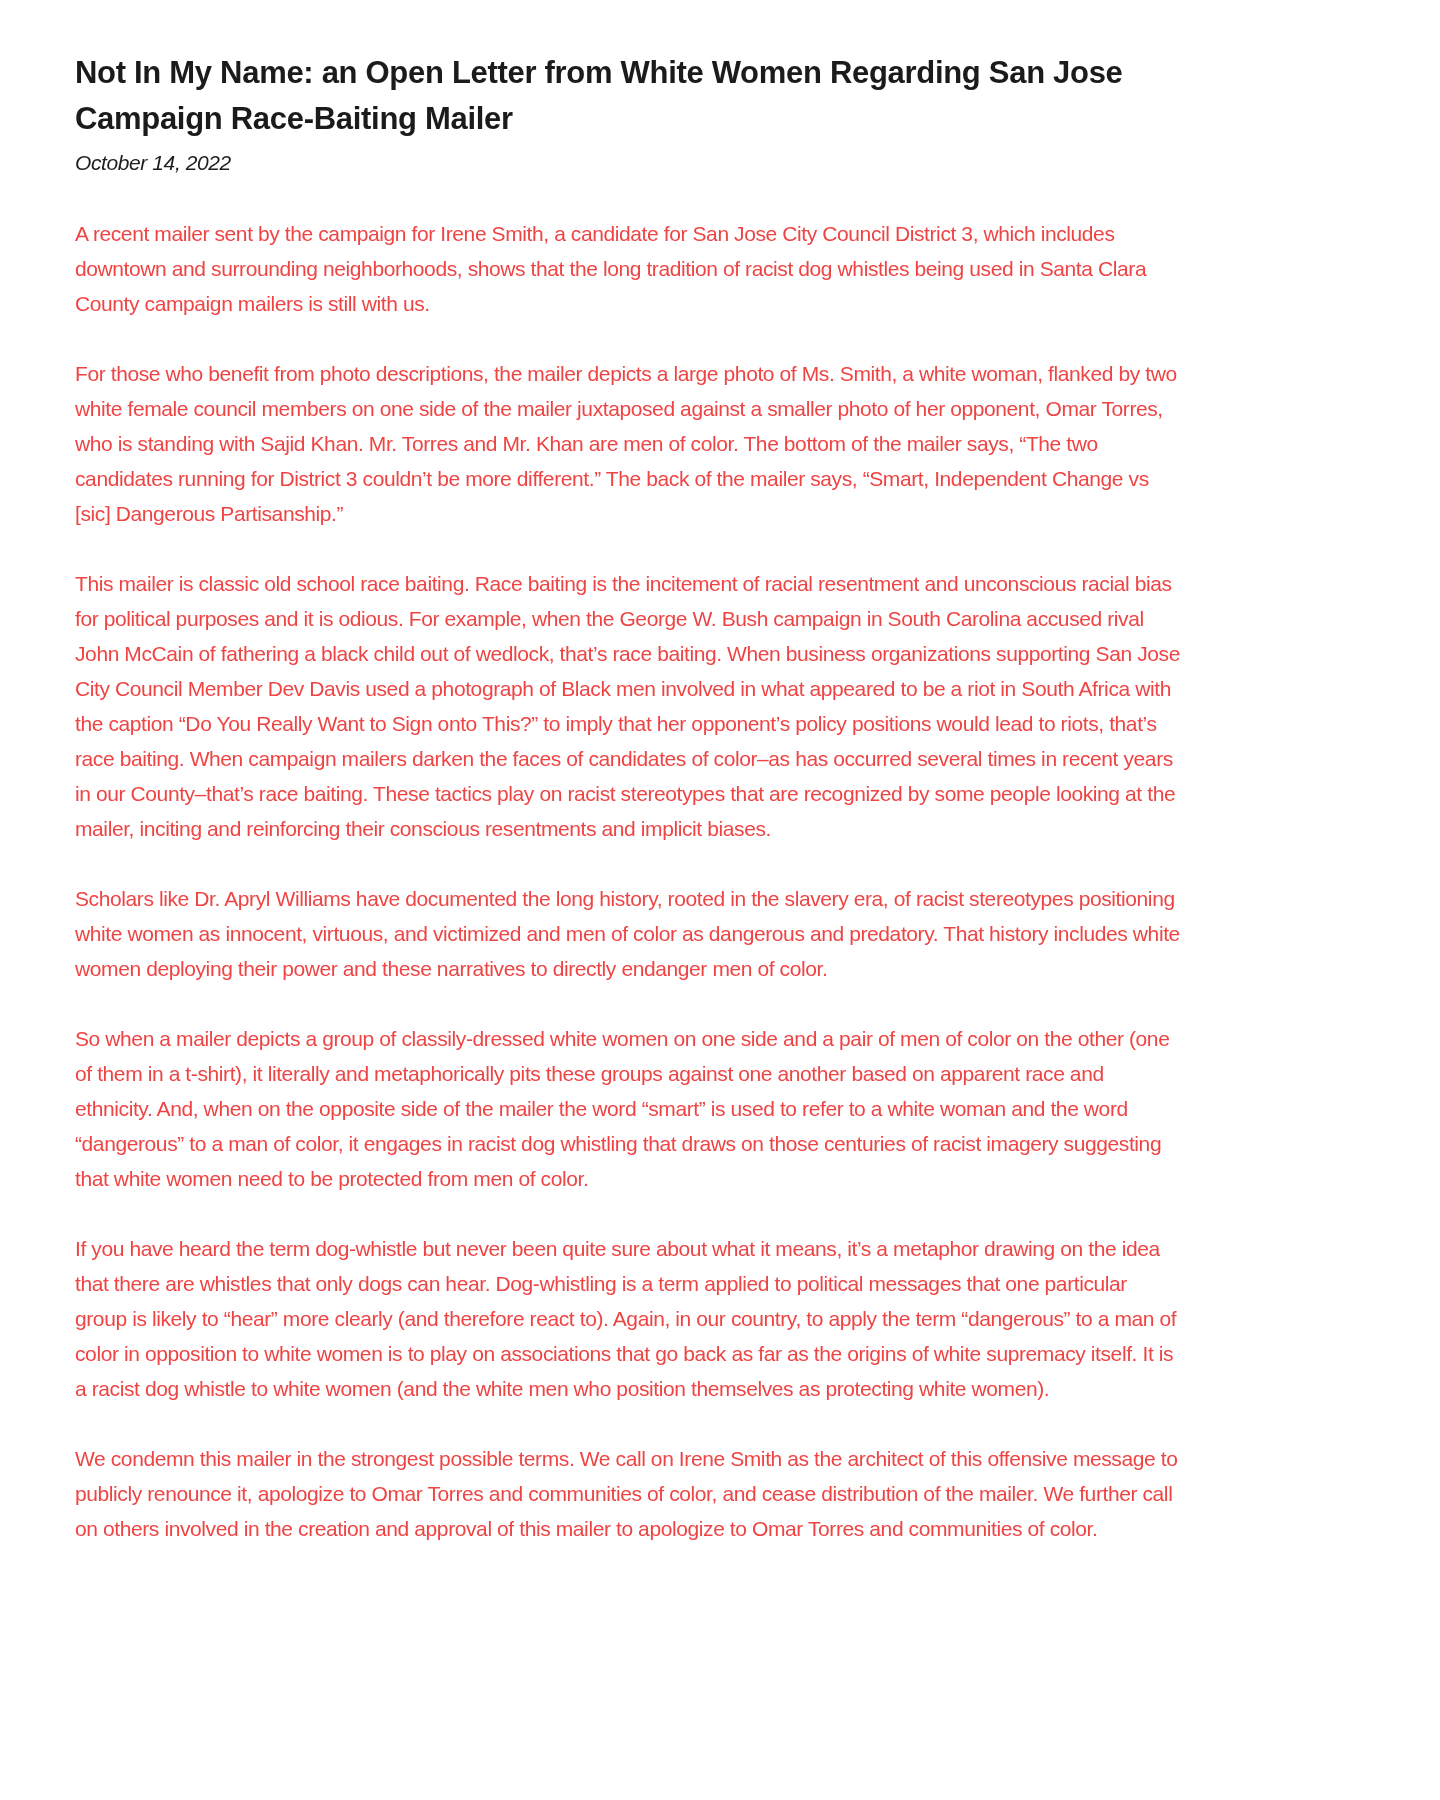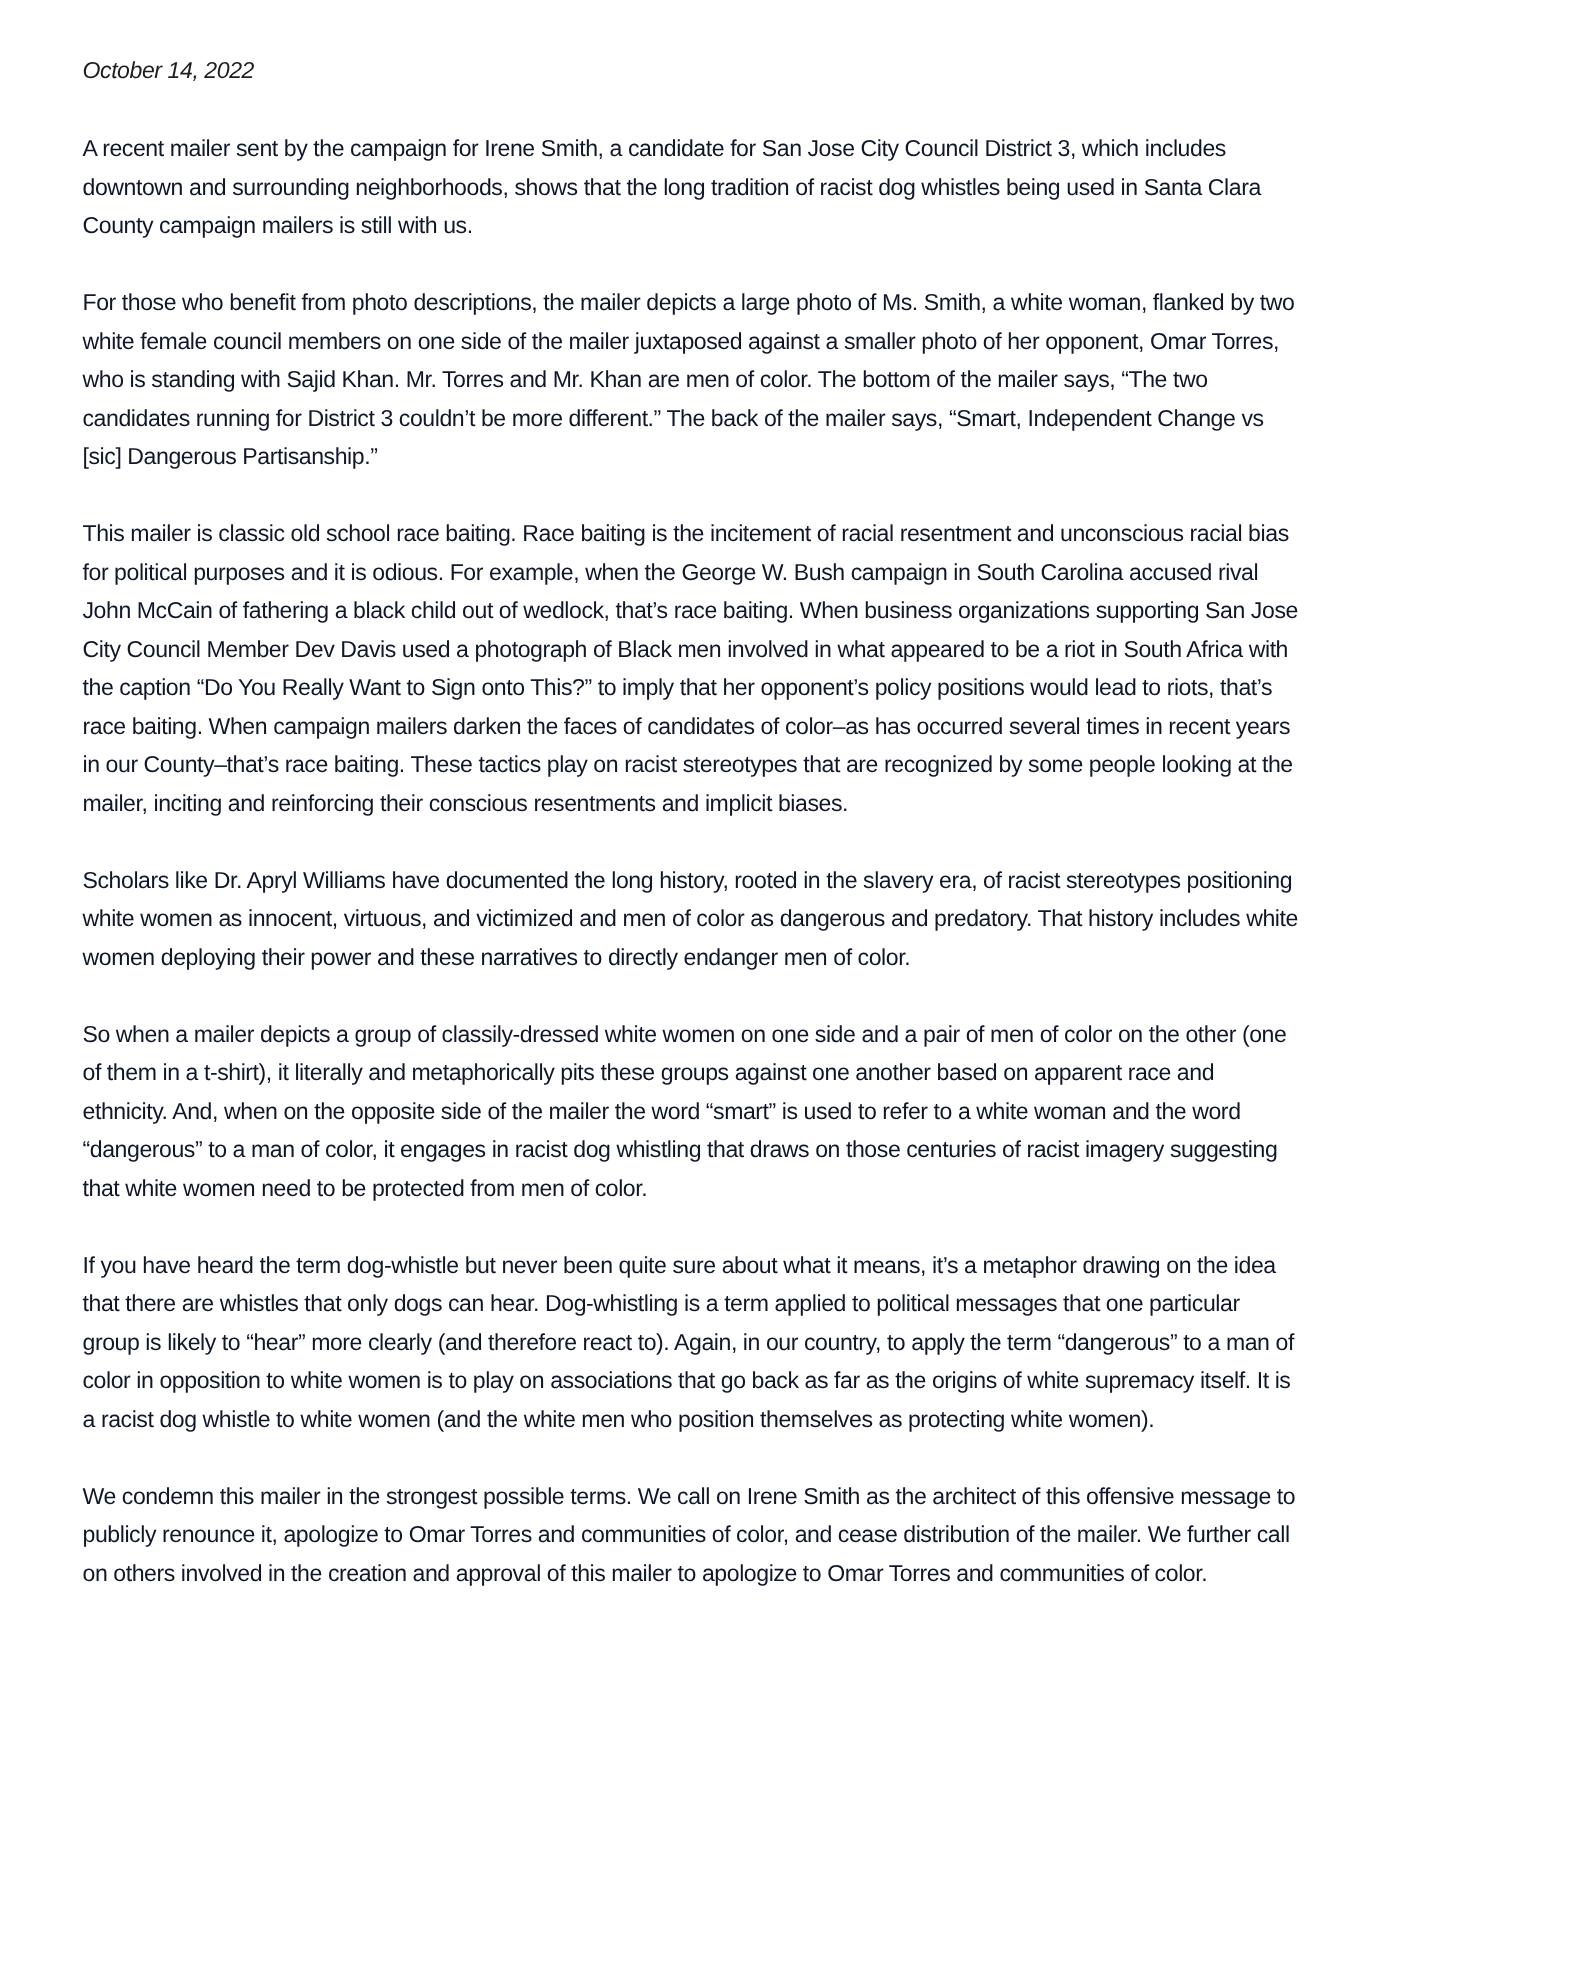--- a/index.html
+++ b/index.html
@@ -35,27 +35,28 @@
     letter-spacing: -0.4px;
     color: #1e1e1e;
     font-style: italic;
   }
   .doc-body p {
     max-width: 1108px;
     margin: 0 0 35px 0;
     font-size: 21px;
     line-height: 35px;
     letter-spacing: -0.4px;
-    color: #0f172a;
+    color: #ef4444;
   }
 </style>
 </head>
 <body>
 
 <div class="page">
+  <h1 class="doc-title">Not In My Name: an Open Letter from White Women Regarding San Jose Campaign Race-Baiting Mailer</h1>
   <div class="doc-date">October 14, 2022</div>
   <div class="doc-body">
     <p>A recent mailer sent by the campaign for Irene Smith, a candidate for San Jose City Council District 3, which includes downtown and surrounding neighborhoods, shows that the long tradition of racist dog whistles being used in Santa Clara County campaign mailers is still with us.</p>
     <p>For those who benefit from photo descriptions, the mailer depicts a large photo of Ms. Smith, a white woman, flanked by two white female council members on one side of the mailer juxtaposed against a smaller photo of her opponent, Omar Torres, who is standing with Sajid Khan. Mr. Torres and Mr. Khan are men of color. The bottom of the mailer says, “The two candidates running for District 3 couldn’t be more different.” The back of the mailer says, “Smart, Independent Change vs [sic] Dangerous Partisanship.”</p>
     <p>This mailer is classic old school race baiting. Race baiting is the incitement of racial resentment and unconscious racial bias for political purposes and it is odious. For example, when the George W. Bush campaign in South Carolina accused rival John McCain of fathering a black child out of wedlock, that’s race baiting. When business organizations supporting San Jose City Council Member Dev Davis used a photograph of Black men involved in what appeared to be a riot in South Africa with the caption “Do You Really Want to Sign onto This?” to imply that her opponent’s policy positions would lead to riots, that’s race baiting. When campaign mailers darken the faces of candidates of color–as has occurred several times in recent years in our County–that’s race baiting. These tactics play on racist stereotypes that are recognized by some people looking at the mailer, inciting and reinforcing their conscious resentments and implicit biases.</p>
     <p>Scholars like Dr. Apryl Williams have documented the long history, rooted in the slavery era, of racist stereotypes positioning white women as innocent, virtuous, and victimized and men of color as dangerous and predatory. That history includes white women deploying their power and these narratives to directly endanger men of color.</p>
     <p>So when a mailer depicts a group of classily-dressed white women on one side and a pair of men of color on the other (one of them in a t-shirt), it literally and metaphorically pits these groups against one another based on apparent race and ethnicity. And, when on the opposite side of the mailer the word “smart” is used to refer to a white woman and the word “dangerous” to a man of color, it engages in racist dog whistling that draws on those centuries of racist imagery suggesting that white women need to be protected from men of color.</p>
     <p>If you have heard the term dog-whistle but never been quite sure about what it means, it’s a metaphor drawing on the idea that there are whistles that only dogs can hear. Dog-whistling is a term applied to political messages that one particular group is likely to “hear” more clearly (and therefore react to). Again, in our country, to apply the term “dangerous” to a man of color in opposition to white women is to play on associations that go back as far as the origins of white supremacy itself. It is a racist dog whistle to white women (and the white men who position themselves as protecting white women).</p>
     <p>We condemn this mailer in the strongest possible terms. We call on Irene Smith as the architect of this offensive message to publicly renounce it, apologize to Omar Torres and communities of color, and cease distribution of the mailer. We further call on others involved in the creation and approval of this mailer to apologize to Omar Torres and communities of color.</p>
   </div>

